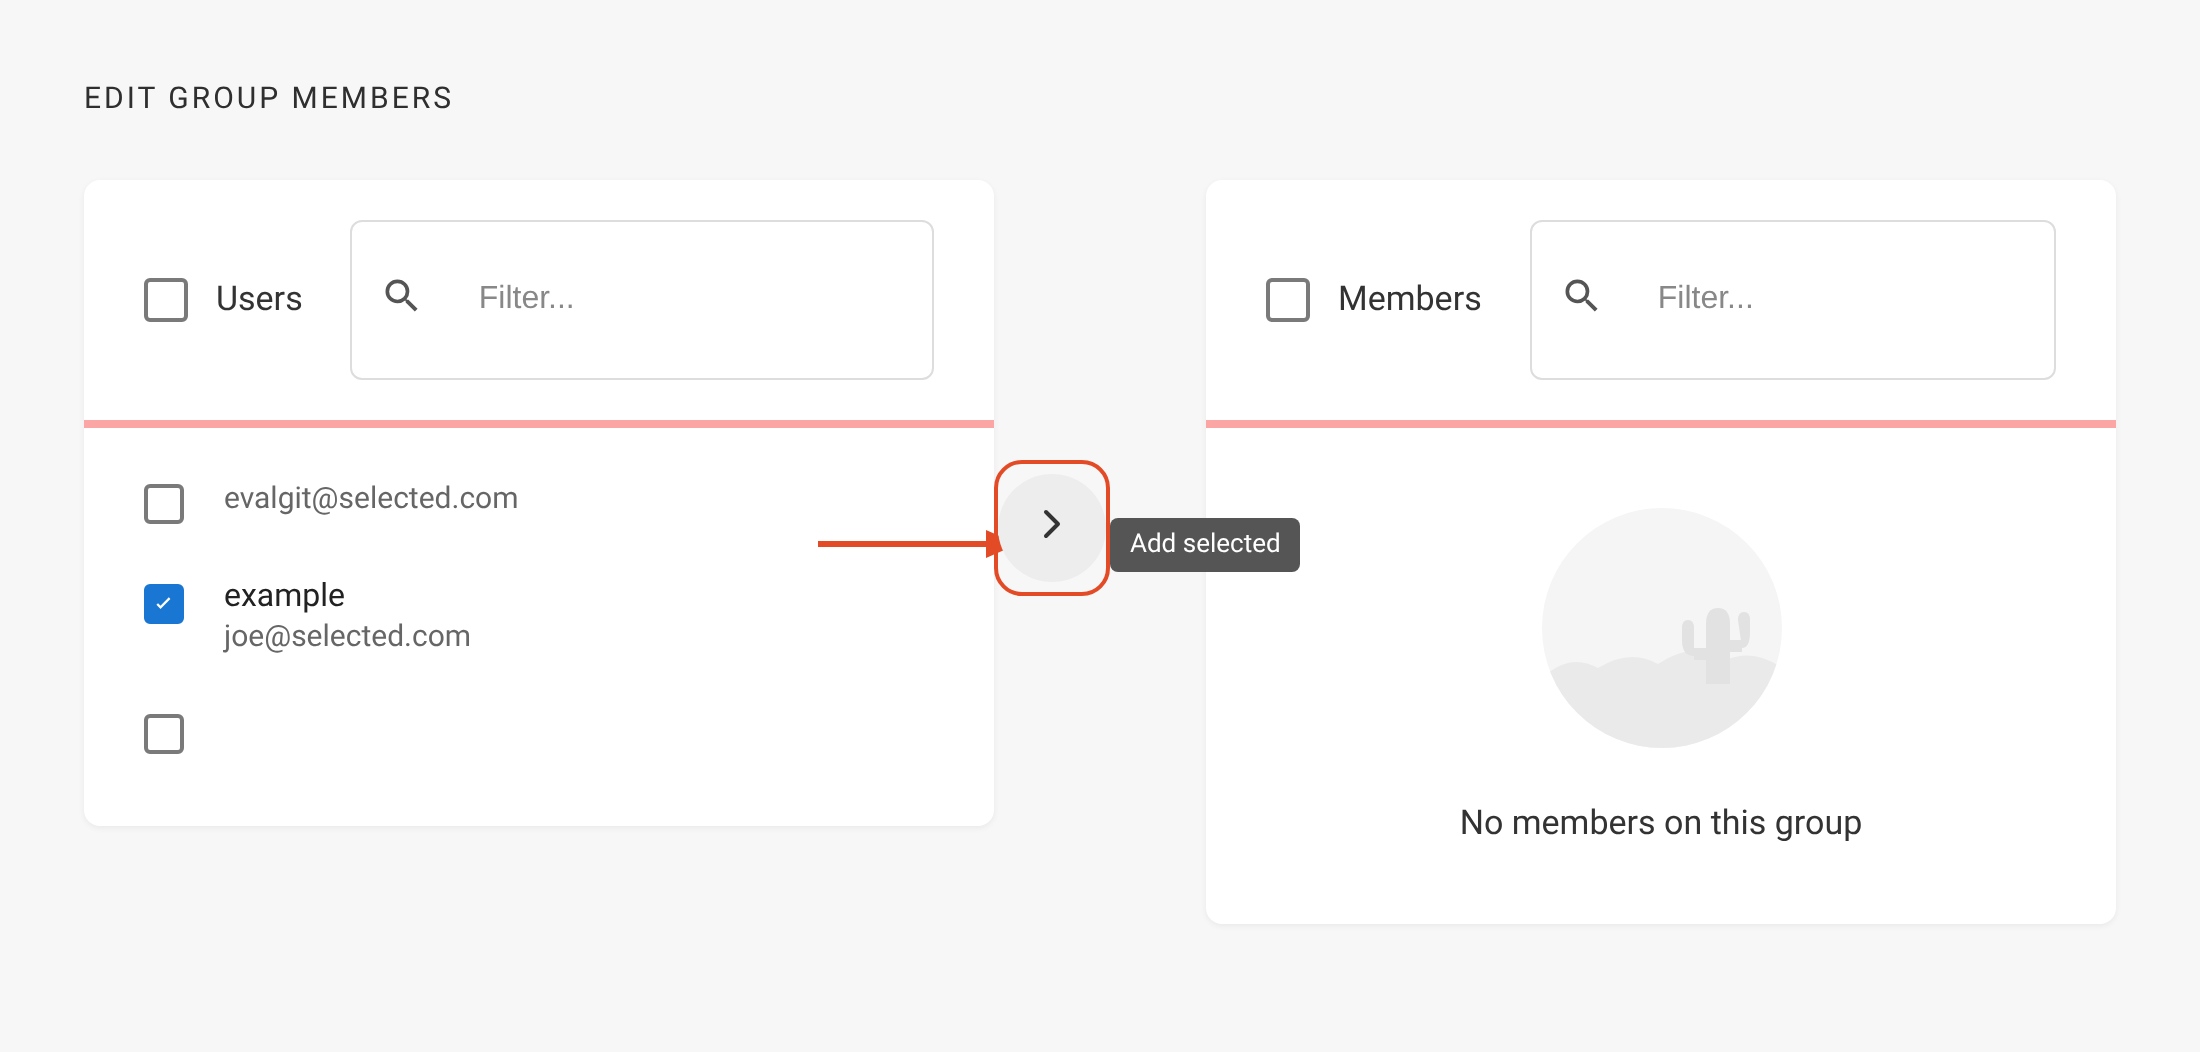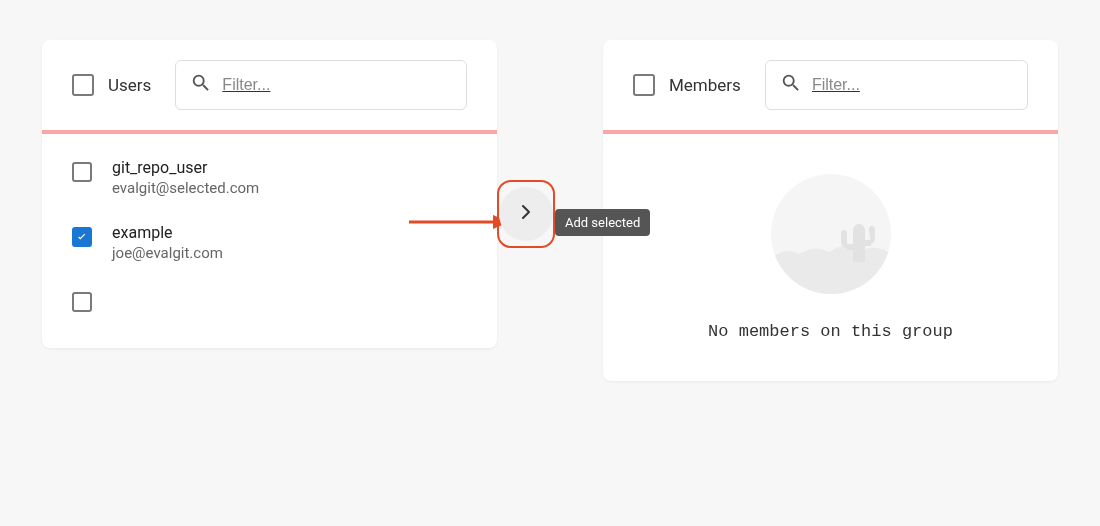--- a/index.html
+++ b/index.html
@@ -72,24 +72,23 @@
     .panel-label {
       font-size: 17px;
       color: #333;
     }
     .filter-wrap {
       flex: 1;
       display: flex;
       align-items: center;
       border: 1px solid #ddd;
       border-radius: 6px;
-      padding: 11px 14px;
-      gap: 10px;
+      padding: 26px 14px;
+      gap: 27px;
       margin-left: 10px;
-      text-decoration: underline;
     }
     .filter-wrap svg {
       width: 22px;
       height: 22px;
       fill: #555;
       flex-shrink: 0;
     }
     .filter-input {
       border: none;
       outline: none;
@@ -181,27 +180,27 @@
       margin: 0 auto 28px;
       display: flex;
       align-items: center;
       justify-content: center;
       overflow: hidden;
     }
     .empty-circle svg { width: 120px; height: 120px; }
     .empty-text {
       font-size: 17px;
       color: #333;
-      font-family: Liberation Mono, monospace;
     }
   </style>
 </head>
 <body>
 
 <div class="container">
+  <h1 class="page-title">EDIT GROUP MEMBERS</h1>
 
   <div class="layout">
 
     <div class="panel panel-left">
       <div class="panel-header">
         <div class="checkbox checkbox-lg">
           
         </div>
         <span class="panel-label">Users</span>
         <div class="filter-wrap">
@@ -212,33 +211,32 @@
           </span>
           <input class="filter-input" type="text" placeholder="Filter..." style="">
         </div>
       </div>
       <div class="user-list">
         <div class="user-row">
           <div class="checkbox">
             
           </div>
           <div class="user-info">
-            <div class="name">git_repo_user</div>
             <div class="email">evalgit@selected.com</div>
           </div>
         </div>
         <div class="user-row">
           <div class="checkbox checked">
             <svg viewBox="0 0 24 24">
                 <path d="M9 16.2l-3.5-3.5 1.4-1.4L9 13.4l7.1-7.1 1.4 1.4z"></path>
               </svg>
           </div>
           <div class="user-info">
             <div class="name">example</div>
-            <div class="email">joe@evalgit.com</div>
+            <div class="email">joe@selected.com</div>
           </div>
         </div>
         <div class="user-row">
           <div class="checkbox">
             
           </div>
         </div>
       </div>
     </div>
 

